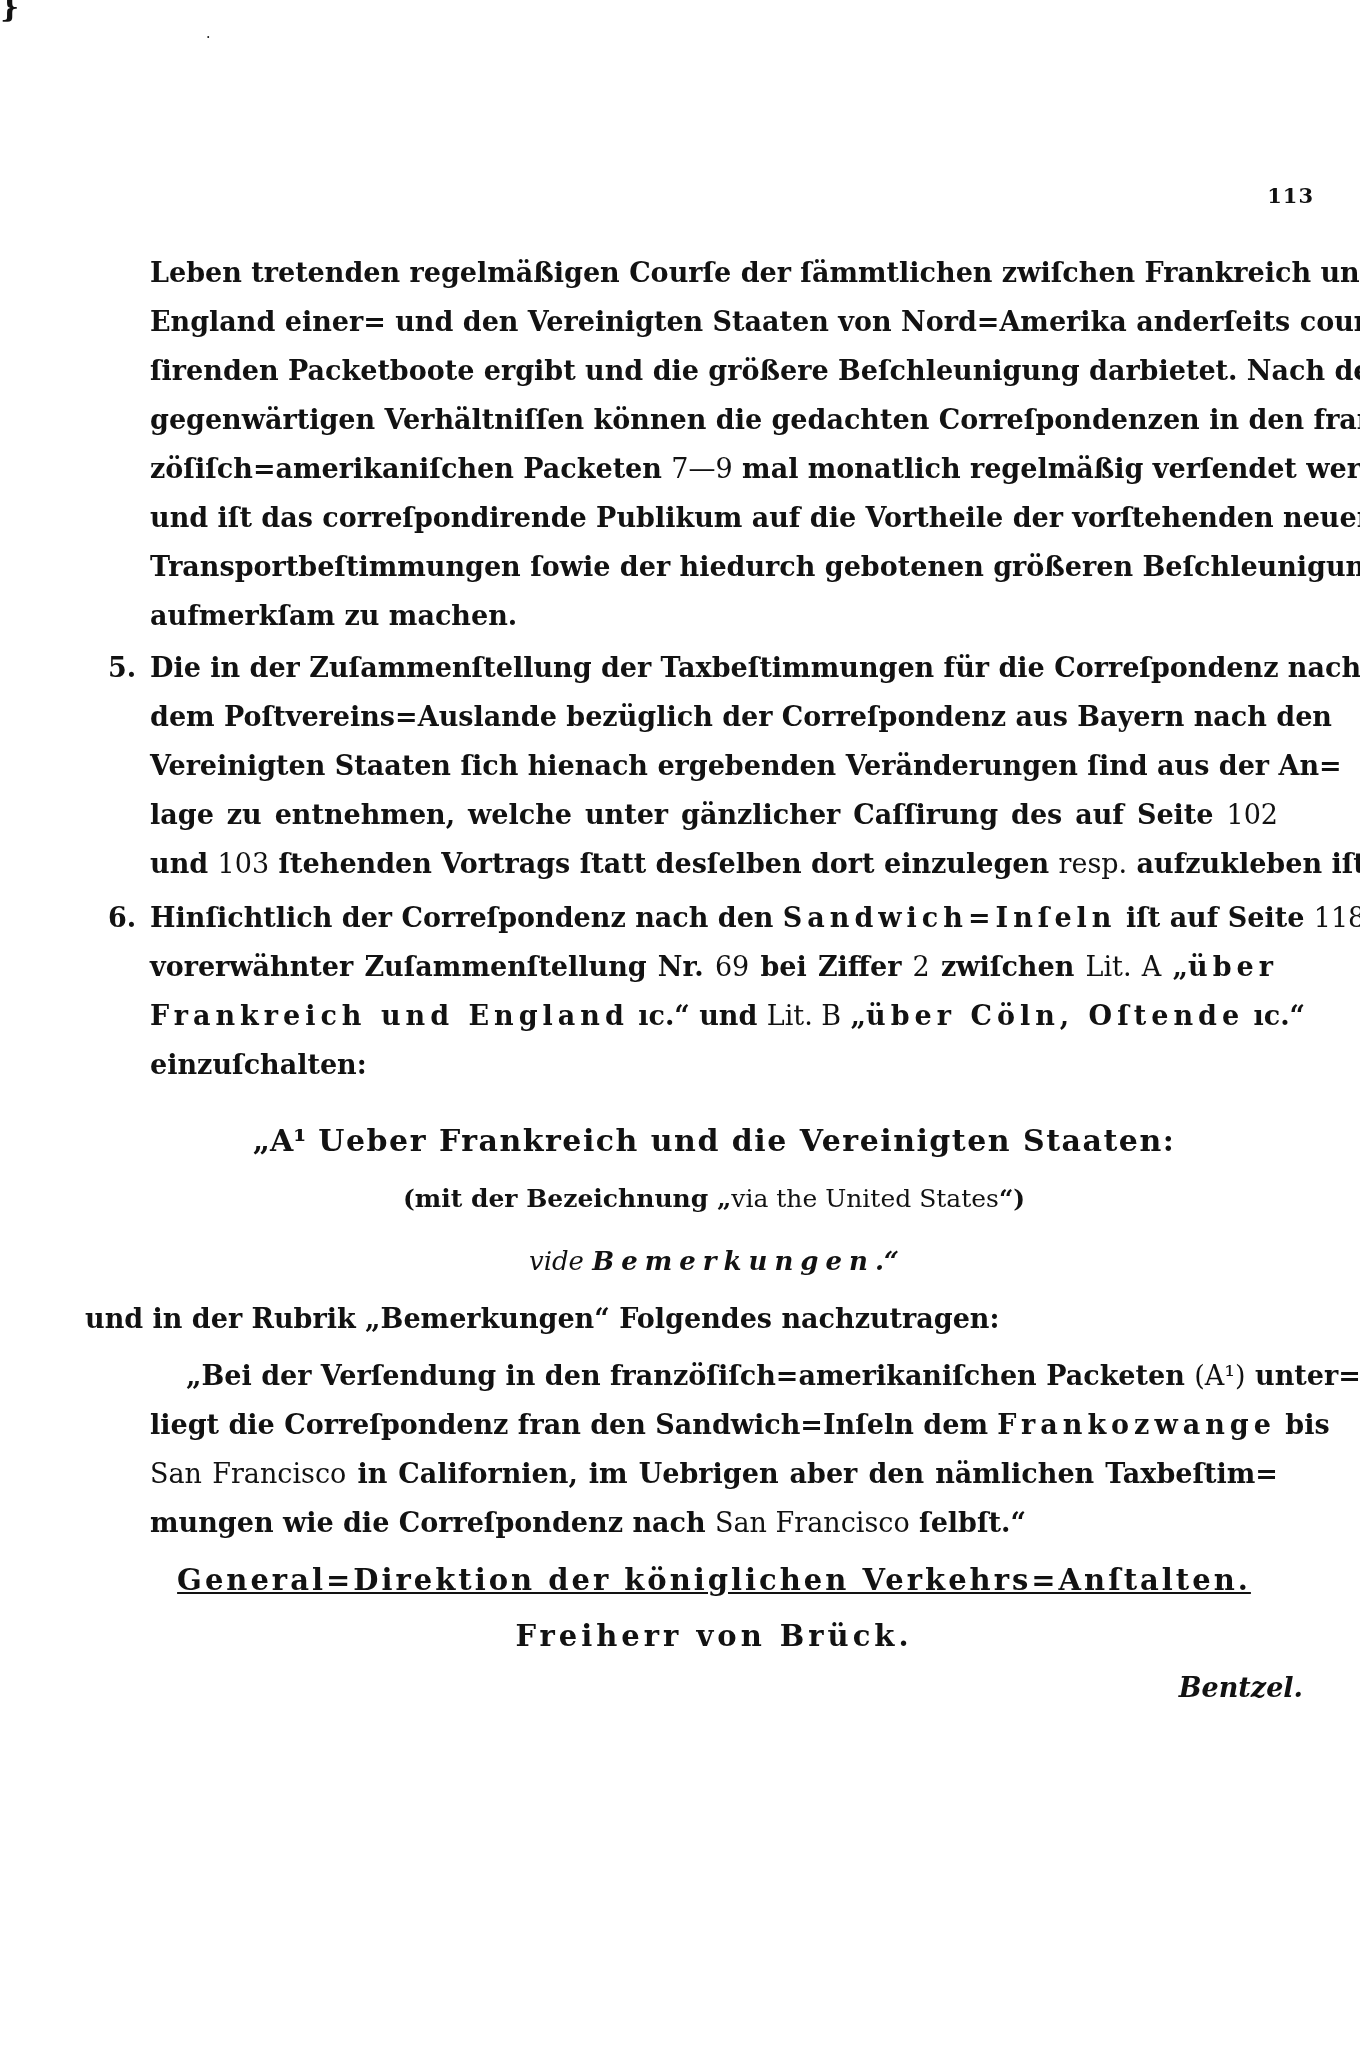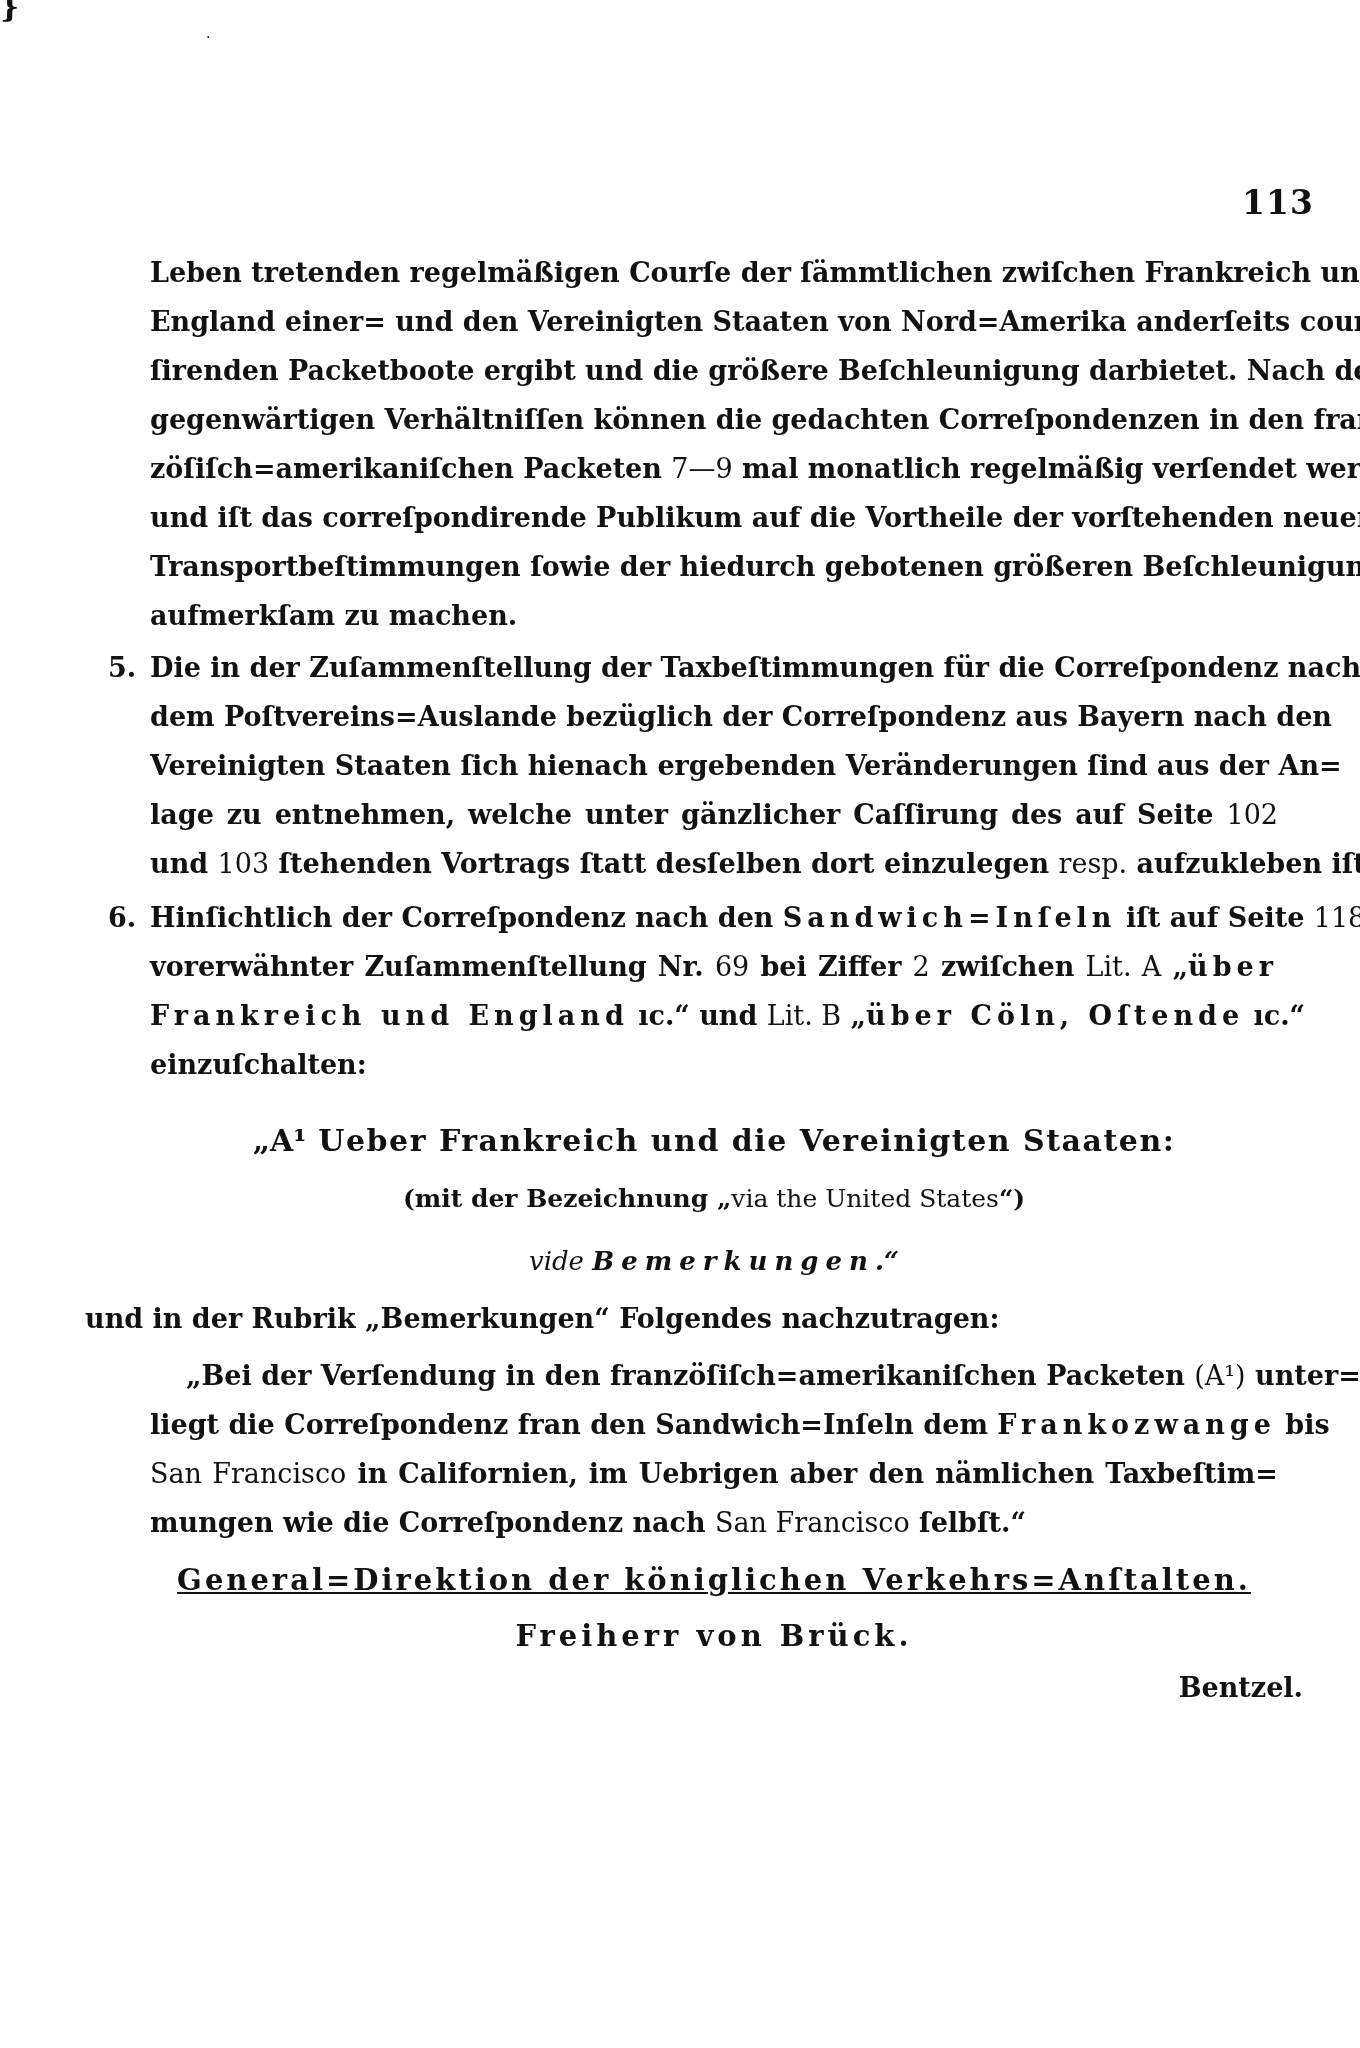--- a/index.html
+++ b/index.html
@@ -27,21 +27,21 @@
     position: absolute;
     top: 26px;
     left: 206px;
     font-size: 14px;
     line-height: 14px;
   }
   .pagenum {
     position: absolute;
     top: 183px;
     right: 46px;
-    font-size: 33px;
+    font-size: 21px;
     font-weight: bold;
     letter-spacing: 1px;
   }
   main.text-column {
     position: absolute;
     left: 150px;
     top: 248px;
     width: 1128px;
   }
   .line {
@@ -93,21 +93,21 @@
   .dateline .line { text-align: left; text-align-last: left; }
 
   .sig1 { margin-top: 6px; }
   .sig1 .line { line-height: 54px; font-size: 29px; text-decoration: underline; }
   .sig1 .seg-sp { letter-spacing: 3px; }
 
   .sig2 { margin-top: 2px; }
   .sig2 .line { line-height: 54px; font-size: 29px; }
   .sig2 .seg-sp { letter-spacing: 4px; }
 
-  .signer { margin-top: 0; margin-right: -25px; }
+  .signer { margin-top: 0; margin-right: -25px; font-style: italic; }
   .signer .line { text-align: right; text-align-last: right; }
 </style>
 </head>
 <body>
 
 <div class="stray-corner">}</div>
 <div class="stray-dot">.</div>
 
 <div class="pagenum">113</div>
 

